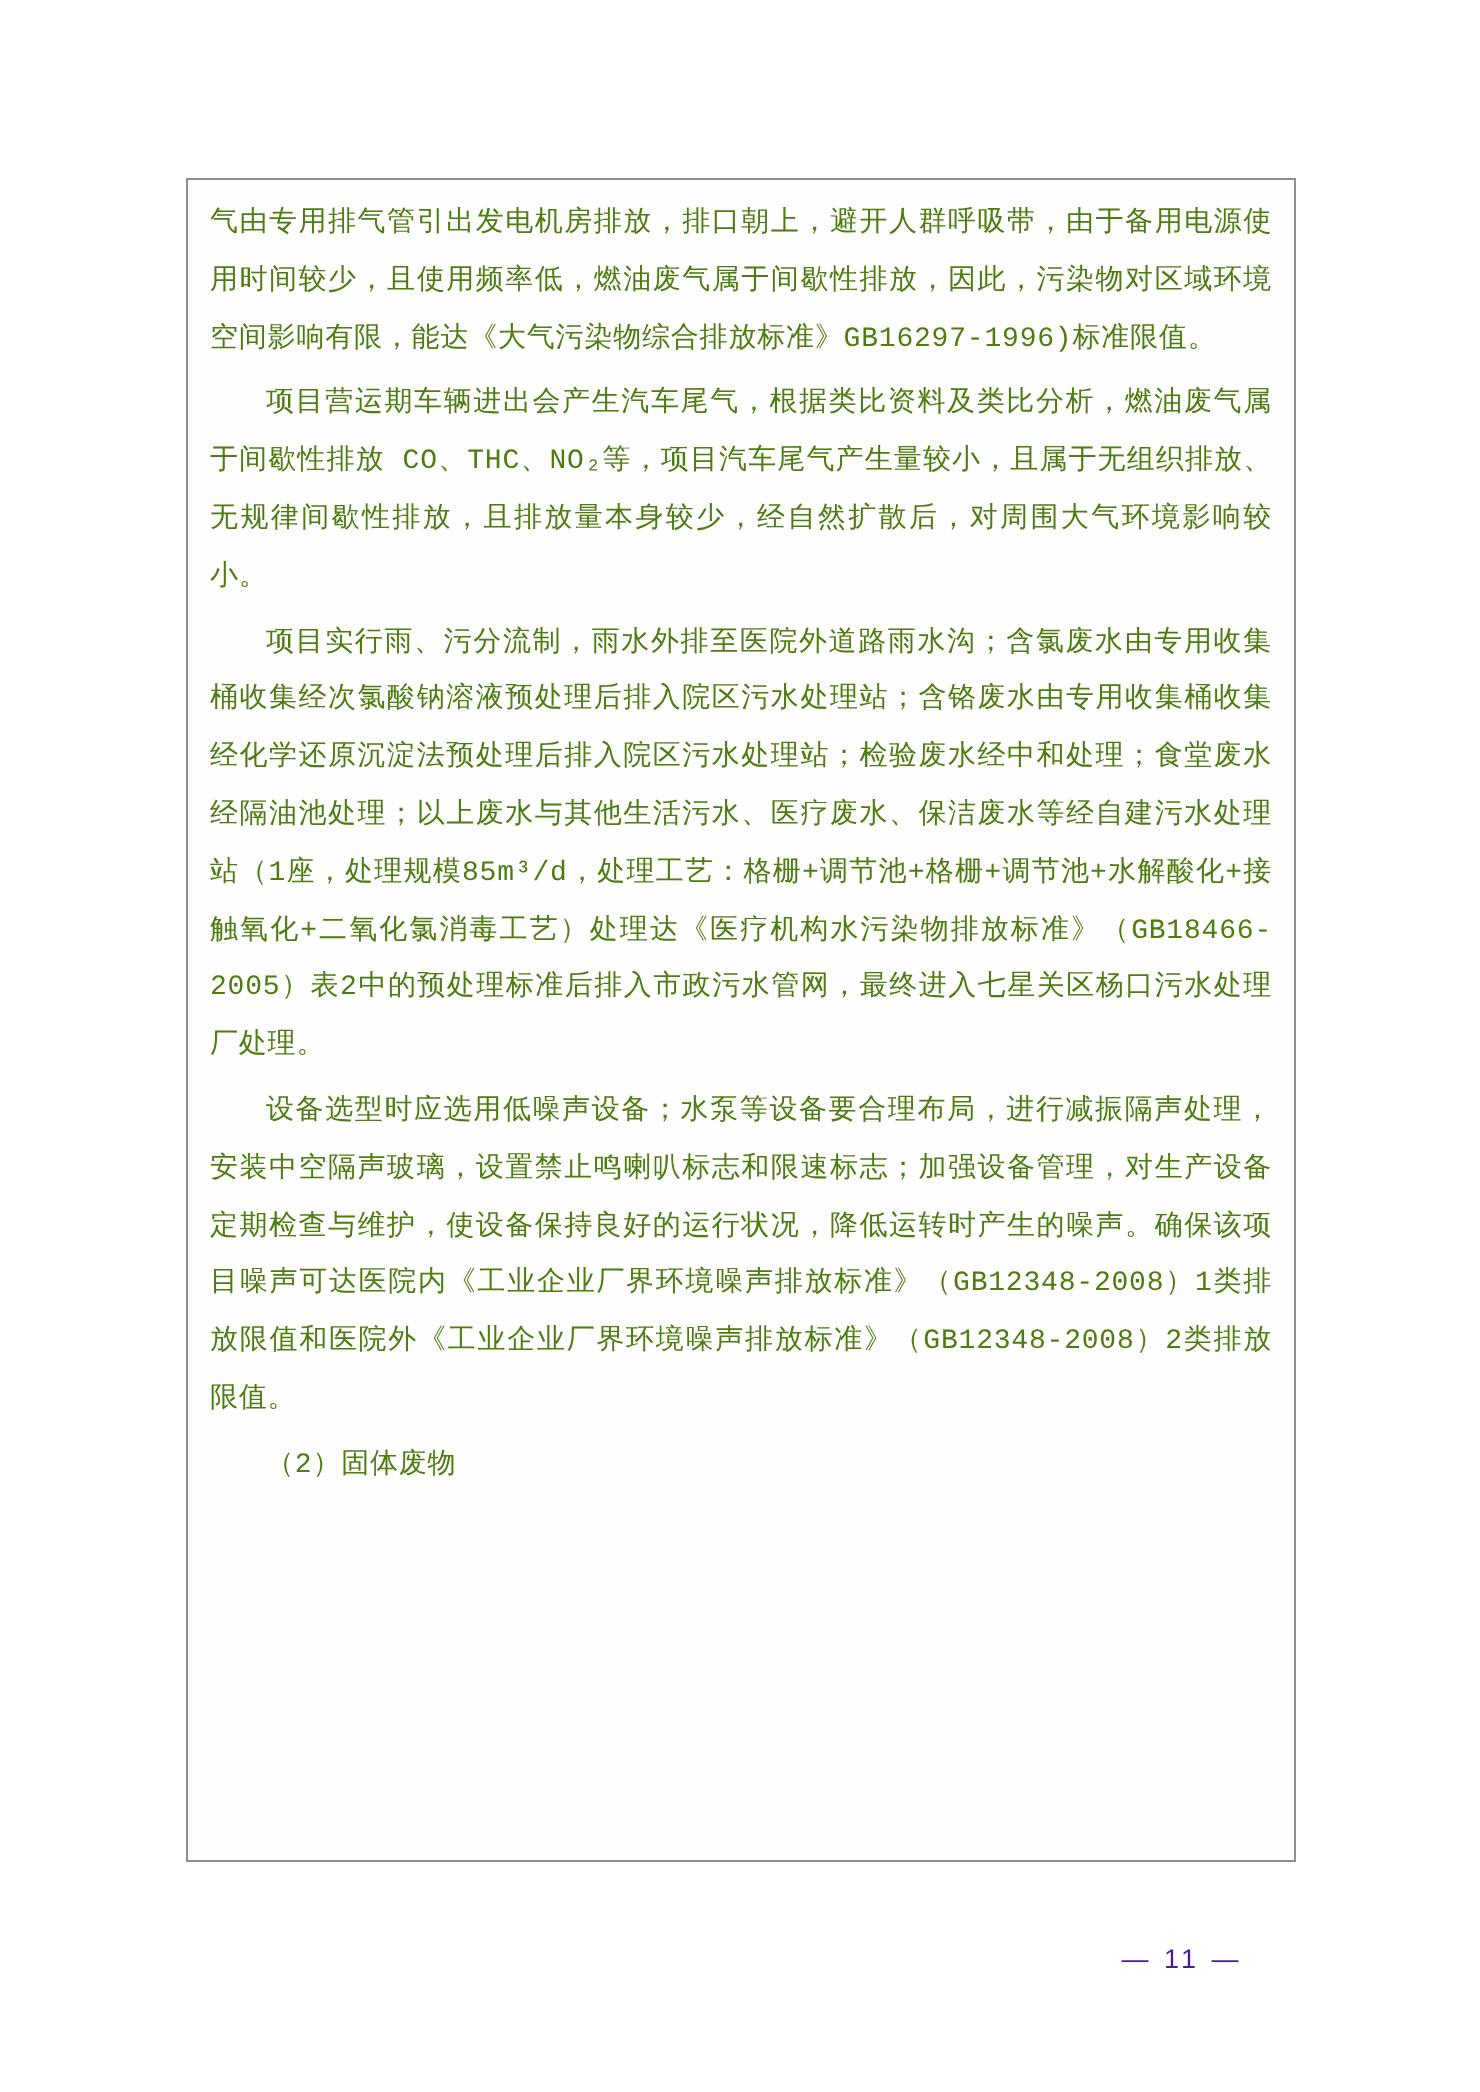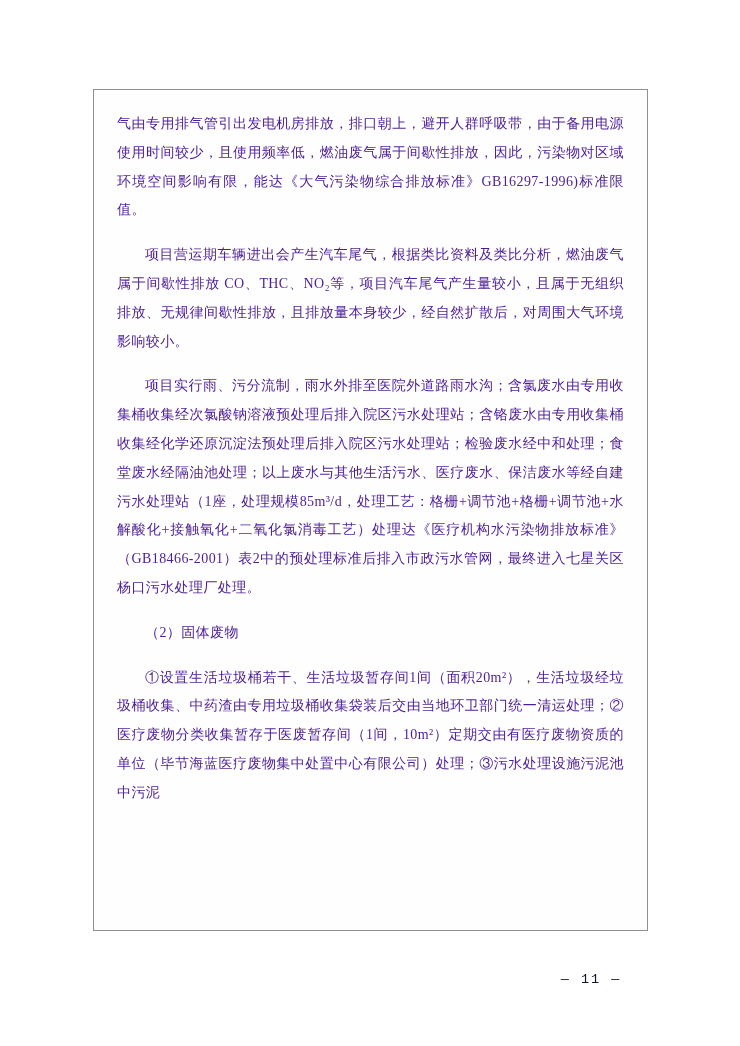--- a/index.html
+++ b/index.html
@@ -28,53 +28,54 @@
     left: 93px;
     top: 89px;
     width: 555px;
     height: 842px;
     box-sizing: border-box;
     border: 1px solid #8f8f8f;
     padding: 4px 7px 0 7px;
     background: #fefefe;
   }
   .para {
-    margin: 16px;
+    margin: 4px;
     font-size: 14px;
     line-height: 28.8px;
     text-align: justify;
     text-justify: inter-ideograph;
     text-indent: 2em;
     letter-spacing: 0.4px;
-    color: #4c1d95;
+    color: #4d7c0f;
+    font-family: Liberation Mono, monospace;
   }
   .para.no-indent {
     text-indent: 0;
   }
   .page-number {
     position: absolute;
     left: 548px;
     top: 972px;
     width: 86px;
     text-align: center;
     font-size: 13.5px;
-    color: #0f172a;
+    color: #4c1d95;
     letter-spacing: 2px;
-    font-family: Liberation Mono, monospace;
+    font-family: Liberation Sans, sans-serif;
   }
 </style>
 </head>
 <body>
 
 <div class="page">
   <div class="scan-wrap">
     <div class="content-box">
       <div id="paragraphs">
           <div class="para no-indent">气由专用排气管引出发电机房排放，排口朝上，避开人群呼吸带，由于备用电源使用时间较少，且使用频率低，燃油废气属于间歇性排放，因此，污染物对区域环境空间影响有限，能达《大气污染物综合排放标准》GB16297-1996)标准限值。</div>
           <div class="para">项目营运期车辆进出会产生汽车尾气，根据类比资料及类比分析，燃油废气属于间歇性排放 CO、THC、NO₂等，项目汽车尾气产生量较小，且属于无组织排放、无规律间歇性排放，且排放量本身较少，经自然扩散后，对周围大气环境影响较小。</div>
-          <div class="para">项目实行雨、污分流制，雨水外排至医院外道路雨水沟；含氯废水由专用收集桶收集经次氯酸钠溶液预处理后排入院区污水处理站；含铬废水由专用收集桶收集经化学还原沉淀法预处理后排入院区污水处理站；检验废水经中和处理；食堂废水经隔油池处理；以上废水与其他生活污水、医疗废水、保洁废水等经自建污水处理站（1座，处理规模85m³/d，处理工艺：格栅+调节池+格栅+调节池+水解酸化+接触氧化+二氧化氯消毒工艺）处理达《医疗机构水污染物排放标准》（GB18466-2001）表2中的预处理标准后排入市政污水管网，最终进入七星关区杨口污水处理厂处理。</div>
+          <div class="para">项目实行雨、污分流制，雨水外排至医院外道路雨水沟；含氯废水由专用收集桶收集经次氯酸钠溶液预处理后排入院区污水处理站；含铬废水由专用收集桶收集经化学还原沉淀法预处理后排入院区污水处理站；检验废水经中和处理；食堂废水经隔油池处理；以上废水与其他生活污水、医疗废水、保洁废水等经自建污水处理站（1座，处理规模85m³/d，处理工艺：格栅+调节池+格栅+调节池+水解酸化+接触氧化+二氧化氯消毒工艺）处理达《医疗机构水污染物排放标准》（GB18466-2005）表2中的预处理标准后排入市政污水管网，最终进入七星关区杨口污水处理厂处理。</div>
+          <div class="para">设备选型时应选用低噪声设备；水泵等设备要合理布局，进行减振隔声处理，安装中空隔声玻璃，设置禁止鸣喇叭标志和限速标志；加强设备管理，对生产设备定期检查与维护，使设备保持良好的运行状况，降低运转时产生的噪声。确保该项目噪声可达医院内《工业企业厂界环境噪声排放标准》（GB12348-2008）1类排放限值和医院外《工业企业厂界环境噪声排放标准》（GB12348-2008）2类排放限值。</div>
           <div class="para">（2）固体废物</div>
-          <div class="para">①设置生活垃圾桶若干、生活垃圾暂存间1间（面积20m²），生活垃圾经垃圾桶收集、中药渣由专用垃圾桶收集袋装后交由当地环卫部门统一清运处理；②医疗废物分类收集暂存于医废暂存间（1间，10m²）定期交由有医疗废物资质的单位（毕节海蓝医疗废物集中处置中心有限公司）处理；③污水处理设施污泥池中污泥</div>
         </div>
     </div>
     <div class="page-number">—  11  —</div>
   </div>
 </div>
 
 </body></html>

